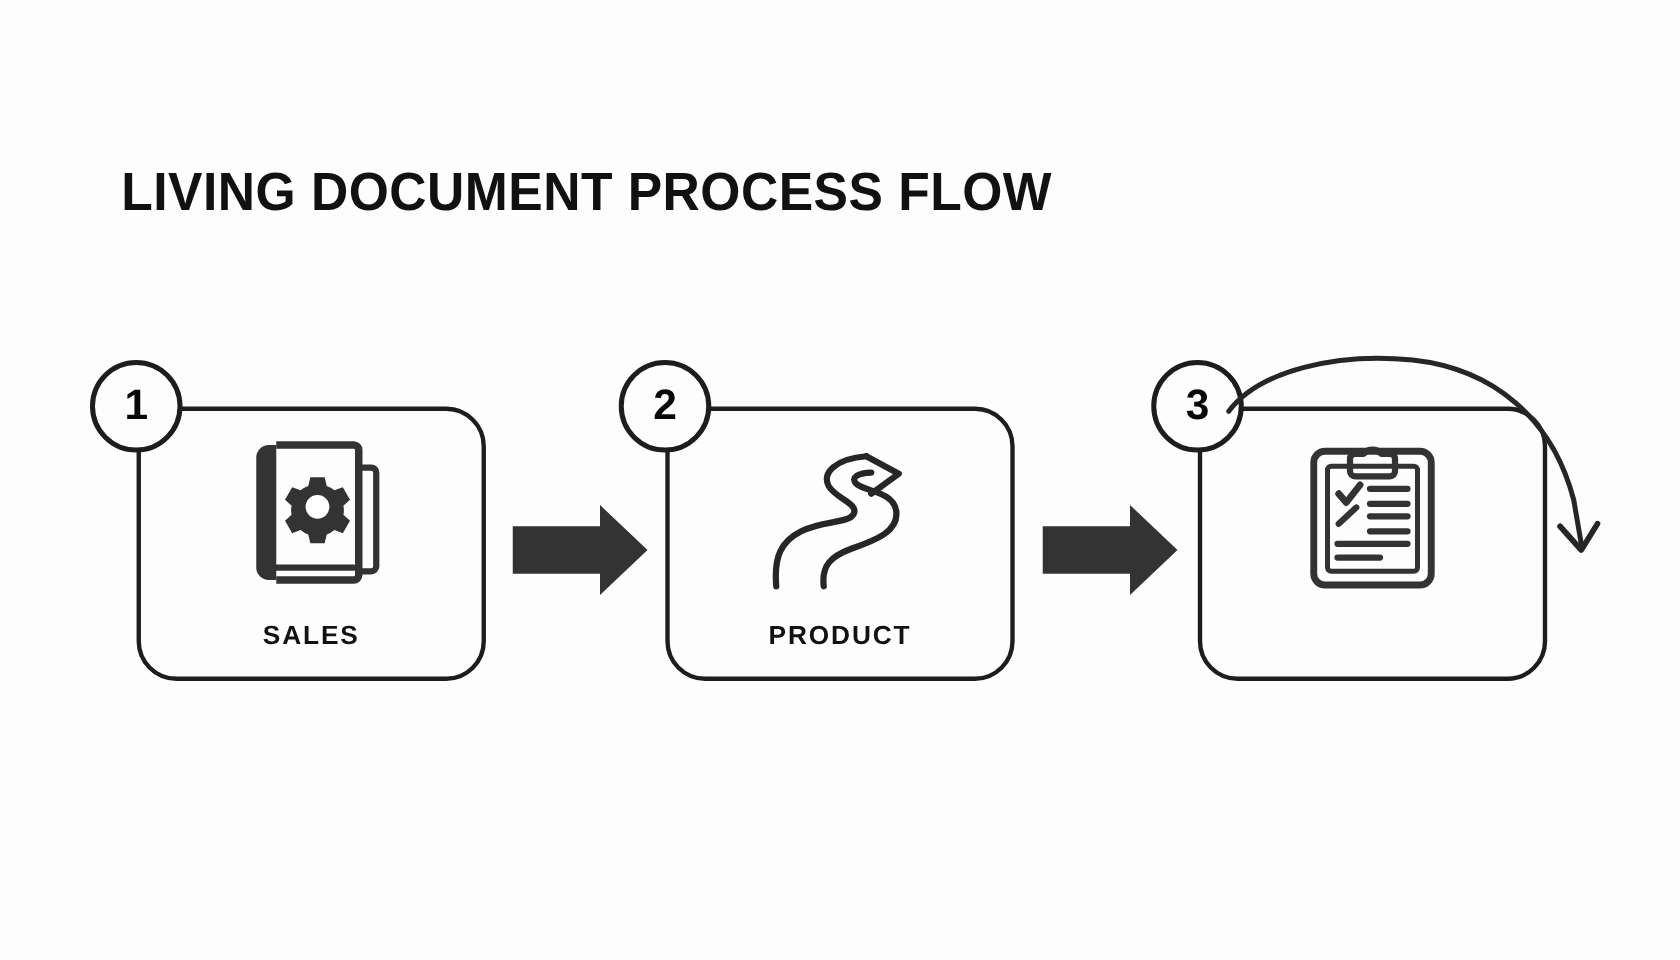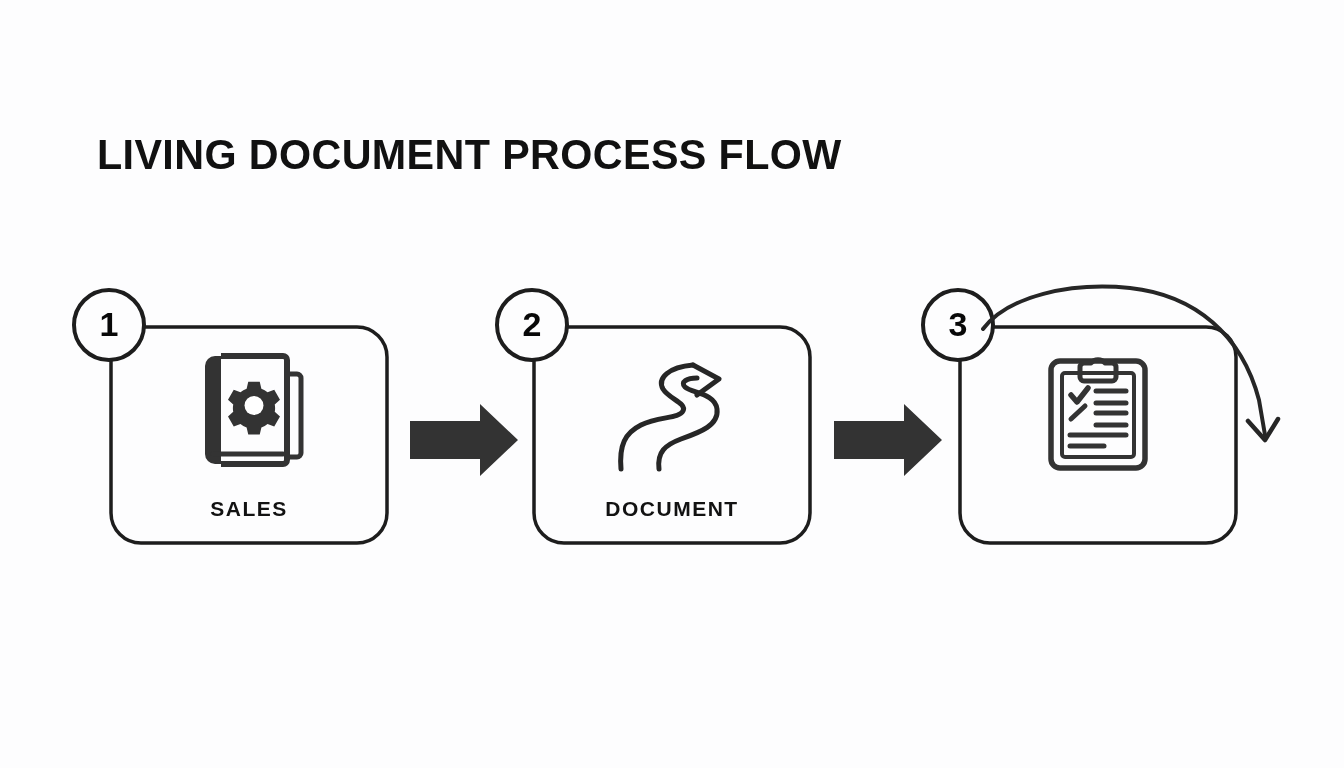--- a/index.html
+++ b/index.html
@@ -215,21 +215,21 @@
                      C 50 107, 58 100, 74 94
                      C 94 87, 112 80, 110 64
                      C 108 48, 84 48, 78 42
                      C 73 37, 80 33, 90 33"></path>
 
             <path d="M86 20 L112 34 L90 50"></path>
           </g>
         </svg>
       </div>
 
-      <div class="card-label">DOCUMENT</div>
+      <div class="card-label">PRODUCT</div>
     </div>
 
     <div class="connector" style="left:834px; top:404px;">
       <svg width="110" height="72" viewBox="0 0 110 72">
         <path d="M0 17 L70 17 L70 0 L108 36 L70 72 L70 55 L0 55 Z" fill="#333333"></path>
       </svg>
     </div>
 
     <div class="step-card" style="left:958px; top:325px;">
 

